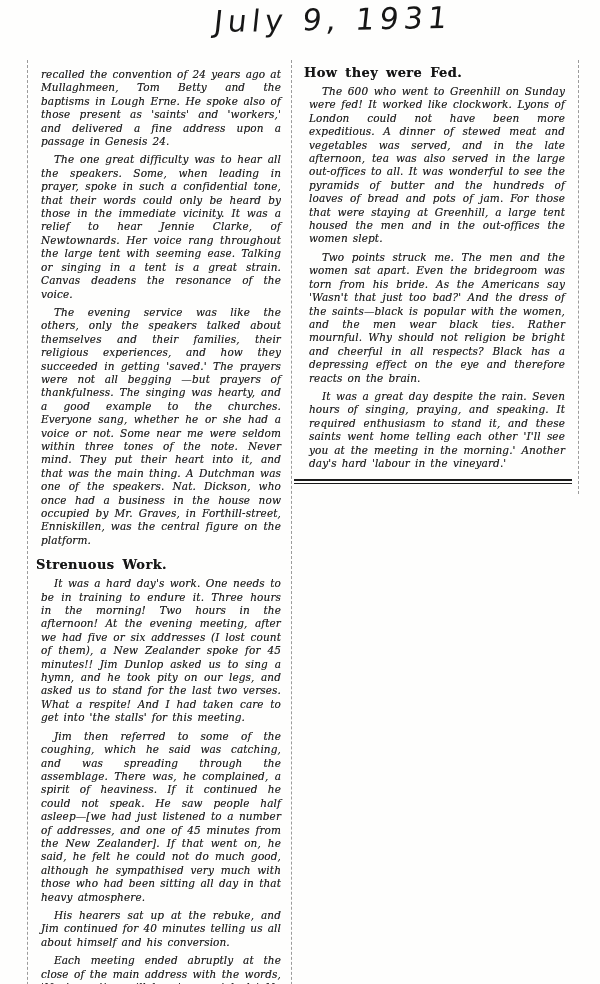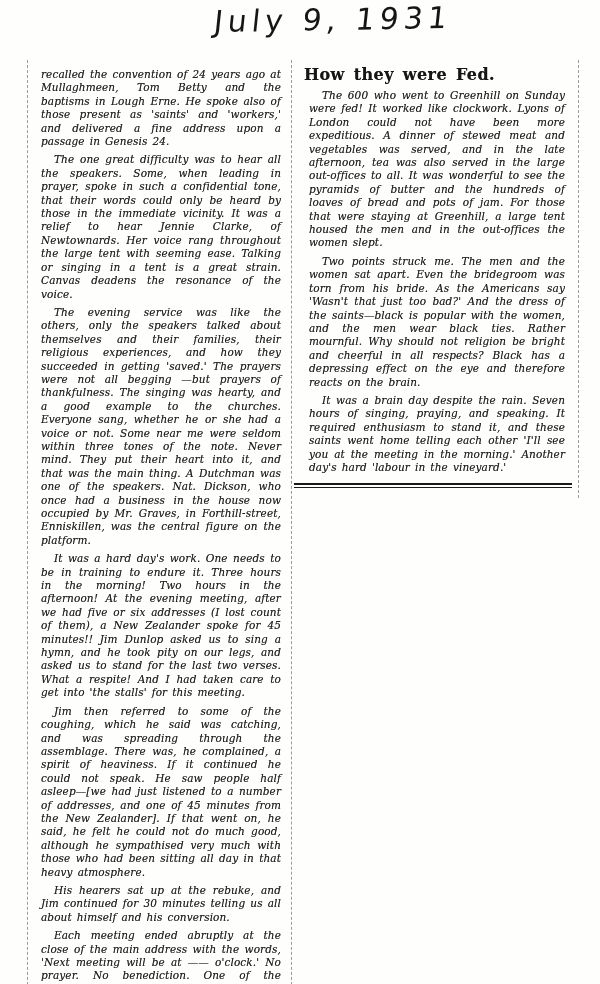--- a/index.html
+++ b/index.html
@@ -50,21 +50,21 @@
     text-indent: 13px;
     word-spacing: 1.6px;
     letter-spacing: 0.1px;
     color: #222222;
     text-shadow: 0 0 0.4px rgba(20,20,20,0.55);
     font-style: italic;
   }
   .col p.flush { text-indent: 0; }
   .col h3 {
     margin: 10px 0 5px 0;
-    font-size: 16px;
+    font-size: 13px;
     font-weight: bold;
     letter-spacing: 0.4px;
     word-spacing: 3px;
     color: #161616;
     text-shadow: 0 0 0.4px rgba(20,20,20,0.6);
   }
   .col h3.first { margin-top: 2px; }
   .end-rule {
     margin: 9px -2px 0 -10px;
     height: 2px;
@@ -78,29 +78,30 @@
 <div class="page">
 
   <div class="date-annotation">July 9, 1931</div>
 
   <div class="clipping">
 
     <div class="col col-left">
       <p class="flush">recalled the convention of 24 years ago at Mullaghmeen, Tom Betty and the baptisms in Lough Erne. He spoke also of those present as 'saints' and 'workers,' and delivered a fine address upon a passage in Genesis 24.</p>
       <p>The one great difficulty was to hear all the speakers. Some, when leading in prayer, spoke in such a confidential tone, that their words could only be heard by those in the immediate vicinity. It was a relief to hear Jennie Clarke, of Newtownards. Her voice rang throughout the large tent with seeming ease. Talking or singing in a tent is a great strain. Canvas deadens the resonance of the voice.</p>
       <p>The evening service was like the others, only the speakers talked about themselves and their families, their religious experiences, and how they succeeded in getting 'saved.' The prayers were not all begging —but prayers of thankfulness. The singing was hearty, and a good example to the churches. Everyone sang, whether he or she had a voice or not. Some near me were seldom within three tones of the note. Never mind. They put their heart into it, and that was the main thing. A Dutchman was one of the speakers. Nat. Dickson, who once had a business in the house now occupied by Mr. Graves, in Forthill-street, Enniskillen, was the central figure on the platform.</p>
+      <h3>Strenuous Work.</h3>
       <p>It was a hard day's work. One needs to be in training to endure it. Three hours in the morning! Two hours in the afternoon! At the evening meeting, after we had five or six addresses (I lost count of them), a New Zealander spoke for 45 minutes!! Jim Dunlop asked us to sing a hymn, and he took pity on our legs, and asked us to stand for the last two verses. What a respite! And I had taken care to get into 'the stalls' for this meeting.</p>
       <p>Jim then referred to some of the coughing, which he said was catching, and was spreading through the assemblage. There was, he complained, a spirit of heaviness. If it continued he could not speak. He saw people half asleep—[we had just listened to a number of addresses, and one of 45 minutes from the New Zealander]. If that went on, he said, he felt he could not do much good, although he sympathised very much with those who had been sitting all day in that heavy atmosphere.</p>
-      <p>His hearers sat up at the rebuke, and Jim continued for 30 minutes telling us all about himself and his conversion.</p>
+      <p>His hearers sat up at the rebuke, and Jim continued for 40 minutes telling us all about himself and his conversion.</p>
       <p>Each meeting ended abruptly at the close of the main address with the words, 'Next meeting will be at —— o'clock.' No prayer. No benediction. One of the brethren had prayed early in the day: 'Save us from all form and ceremony.'</p>
     </div>
 
     <div class="col col-right">
       <h3 class="first">How they were Fed.</h3>
       <p>The 600 who went to Greenhill on Sunday were fed! It worked like clockwork. Lyons of London could not have been more expeditious. A dinner of stewed meat and vegetables was served, and in the late afternoon, tea was also served in the large out-offices to all. It was wonderful to see the pyramids of butter and the hundreds of loaves of bread and pots of jam. For those that were staying at Greenhill, a large tent housed the men and in the out-offices the women slept.</p>
       <p>Two points struck me. The men and the women sat apart. Even the bridegroom was torn from his bride. As the Americans say 'Wasn't that just too bad?' And the dress of the saints—black is popular with the women, and the men wear black ties. Rather mournful. Why should not religion be bright and cheerful in all respects? Black has a depressing effect on the eye and therefore reacts on the brain.</p>
-      <p>It was a brain day despite the rain. Seven hours of singing, praying, and speaking. It required enthusiasm to stand it, and these saints went home telling each other 'I'll see you at the meeting in the morning.' Another day's hard 'labour in the vineyard.'</p>
+      <p>It was a great day despite the rain. Seven hours of singing, praying, and speaking. It required enthusiasm to stand it, and these saints went home telling each other 'I'll see you at the meeting in the morning.' Another day's hard 'labour in the vineyard.'</p>
       <div class="end-rule"></div>
     </div>
 
   </div>
 
 </div>
 
 </body></html>

